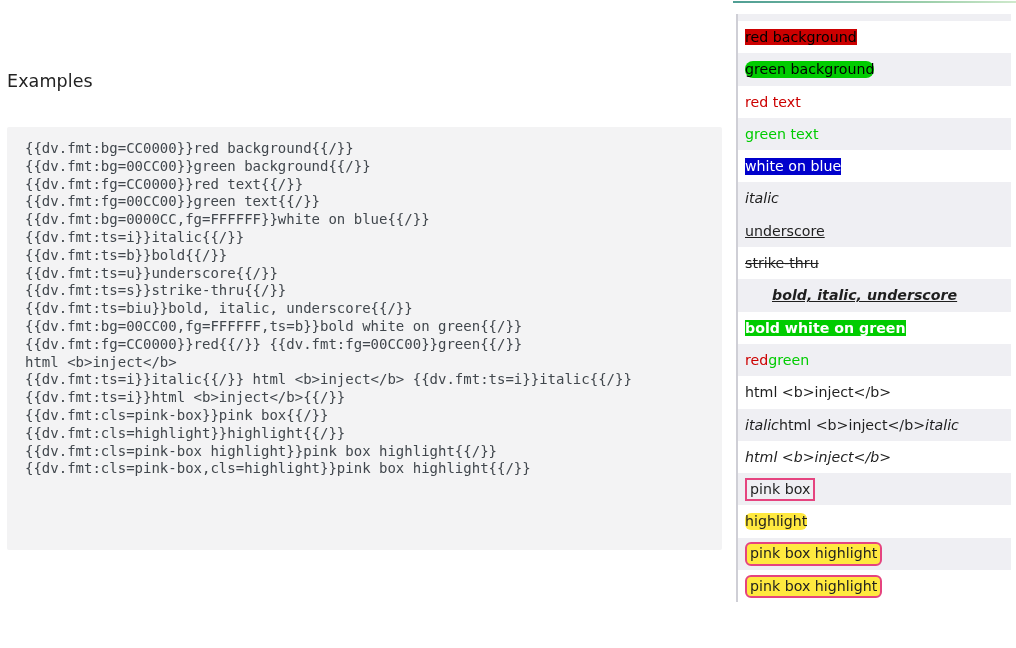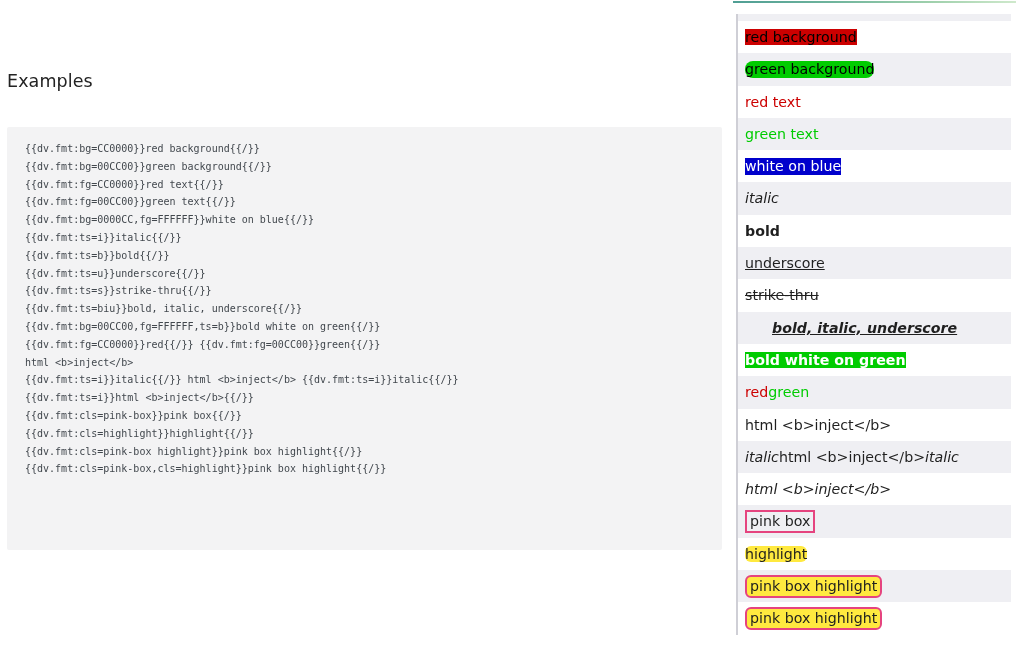--- a/index.html
+++ b/index.html
@@ -43,21 +43,21 @@
     width: 715px;
     height: 423px;
     background: #f3f3f4;
     border-radius: 2px;
     box-sizing: border-box;
     padding: 13px 0 13px 18px;
     overflow: hidden;
   }
   #code-lines {
     font-family: "DejaVu Sans Mono", "Liberation Mono", monospace;
-    font-size: 10px;
+    font-size: 14px;
     line-height: 17.8px;
     color: #41474d;
     white-space: pre;
   }
   .code-line { white-space: pre; }
 
   
   #right-pane {
     position: absolute;
     left: 733px;
@@ -155,23 +155,20 @@
       </div>
       <div class="res-row even">
         <span class="fg-green">green text</span>
       </div>
       <div class="res-row odd">
         <span class="bg-blue-fg-white">white on blue</span>
       </div>
       <div class="res-row even">
         <span class="ts-i">italic</span>
       </div>
-      <div class="res-row odd">
-        <span class="ts-b">bold</span>
-      </div>
       <div class="res-row even">
         <span class="ts-u">underscore</span>
       </div>
       <div class="res-row odd">
         <span class="ts-s">strike-thru</span>
       </div>
       <div class="res-row even">
         <span class="ts-biu">bold, italic, underscore</span>
       </div>
       <div class="res-row odd">

